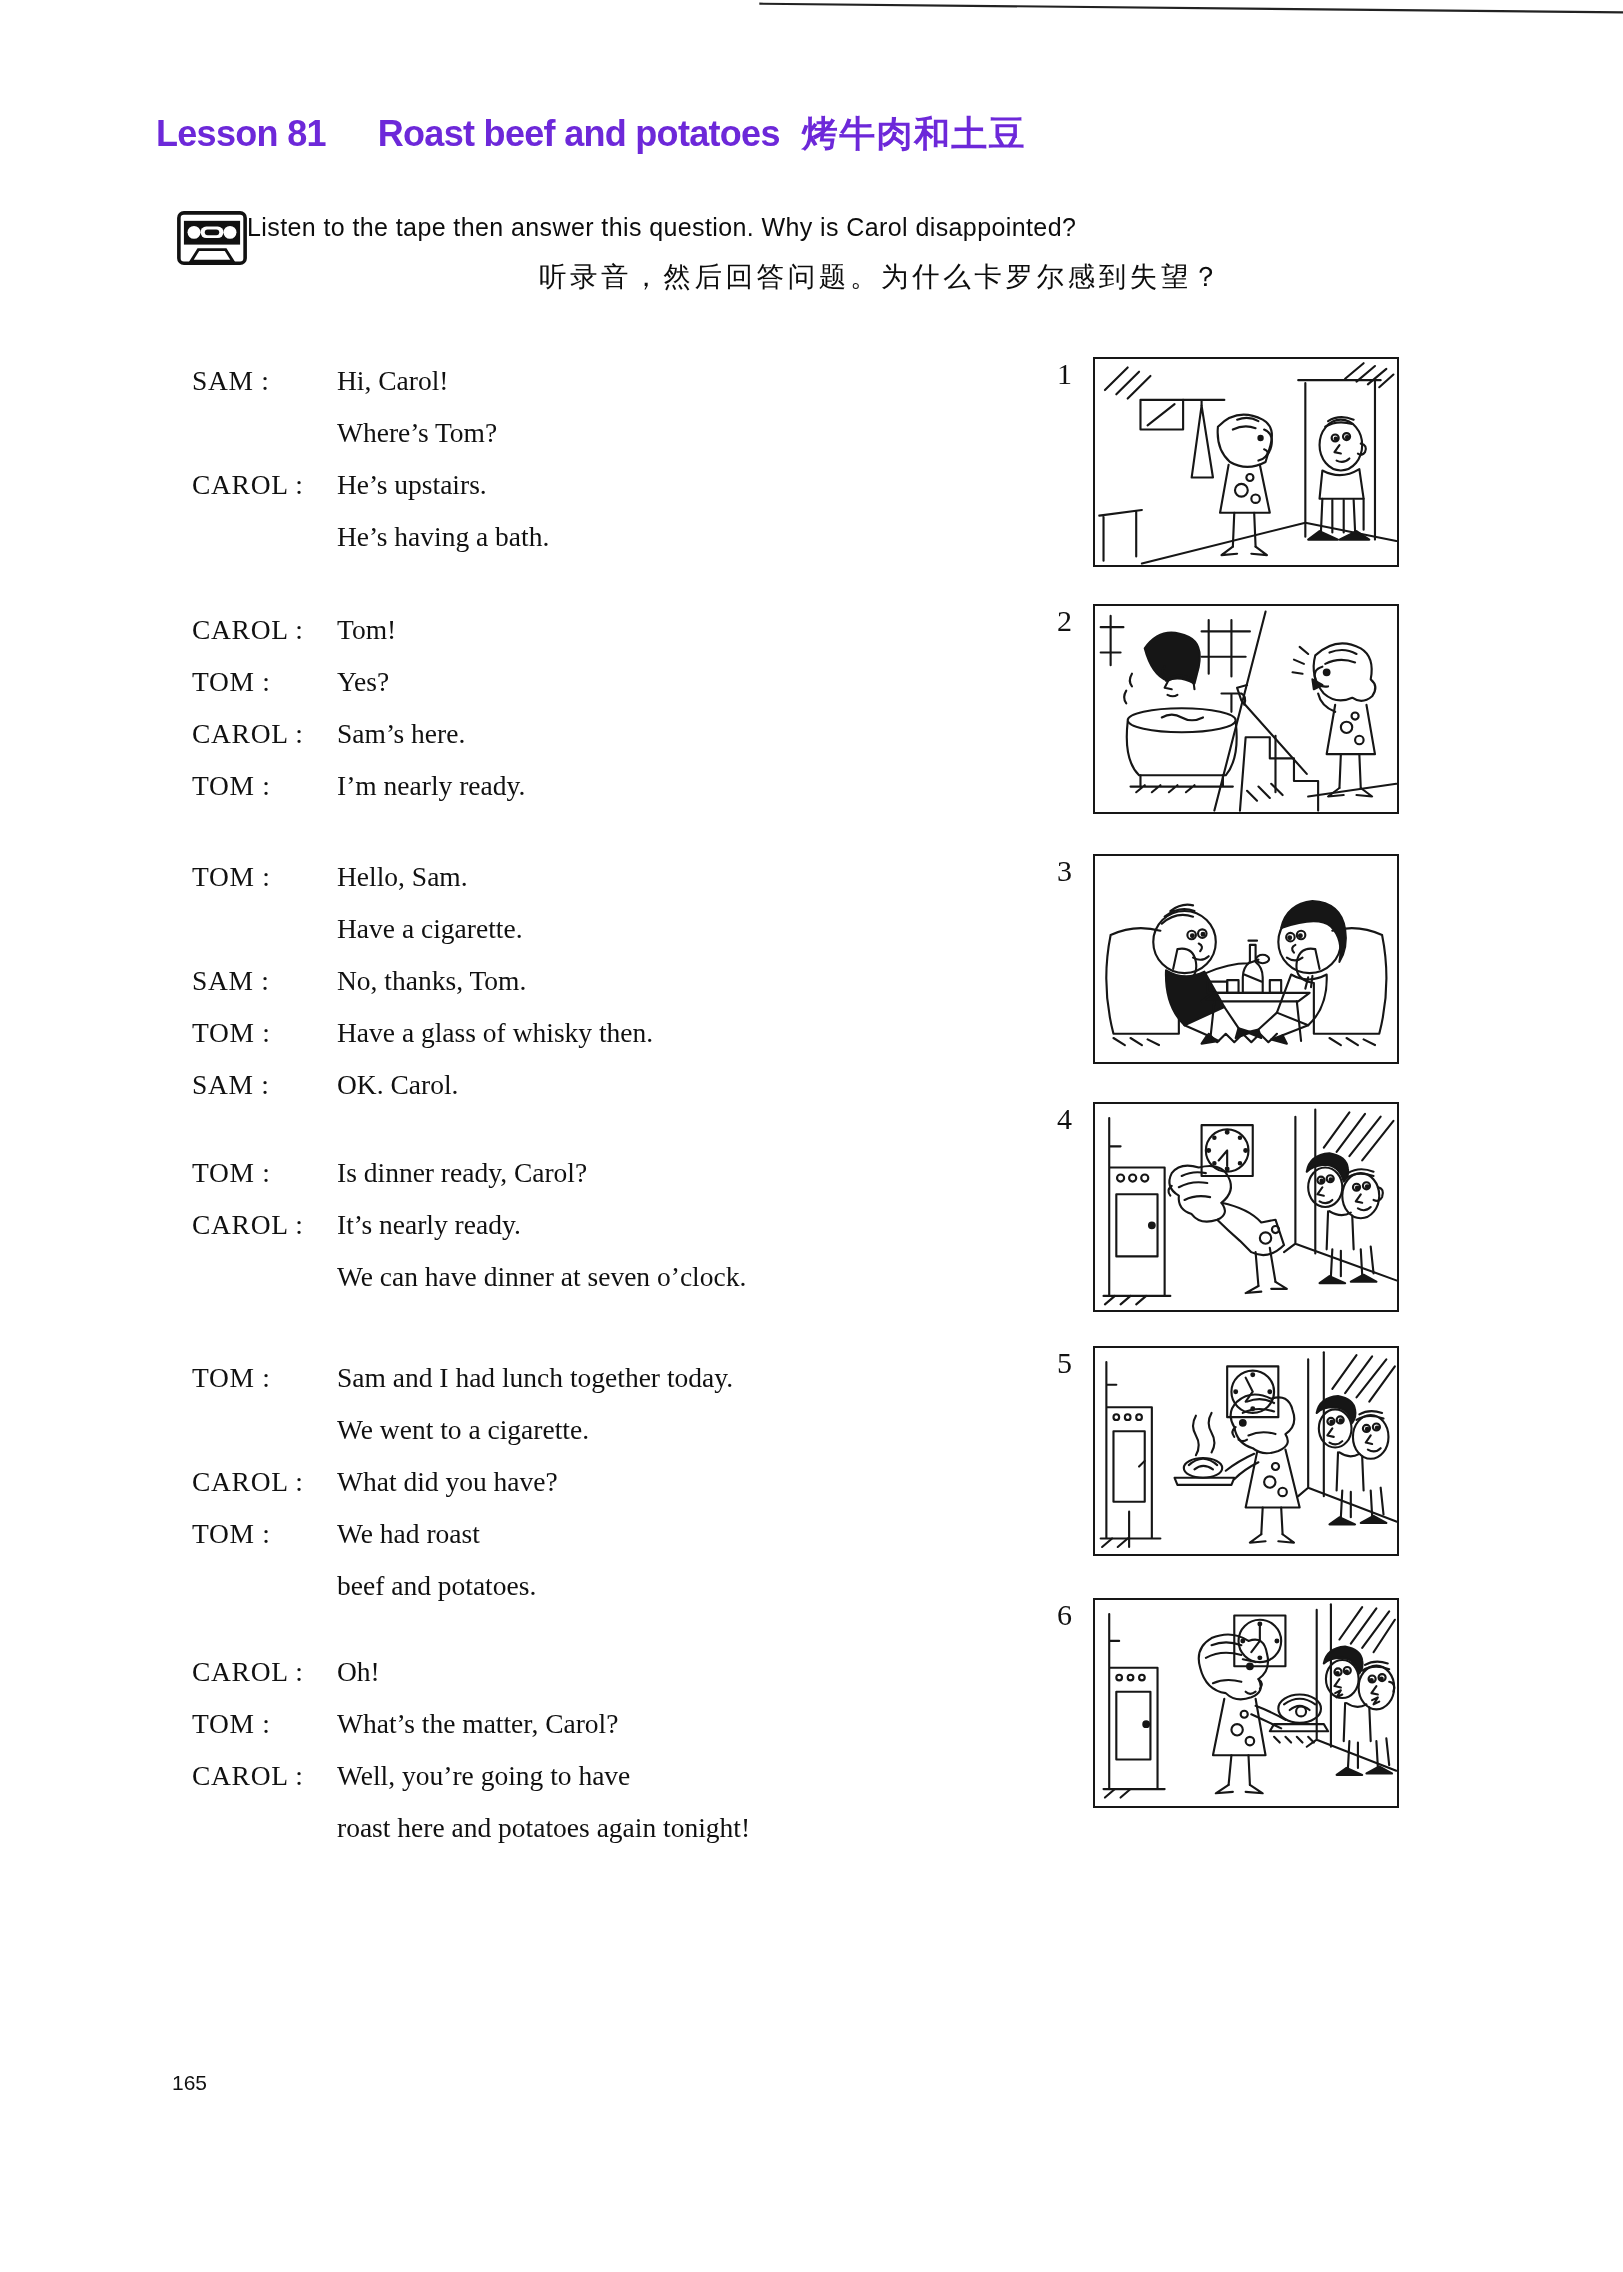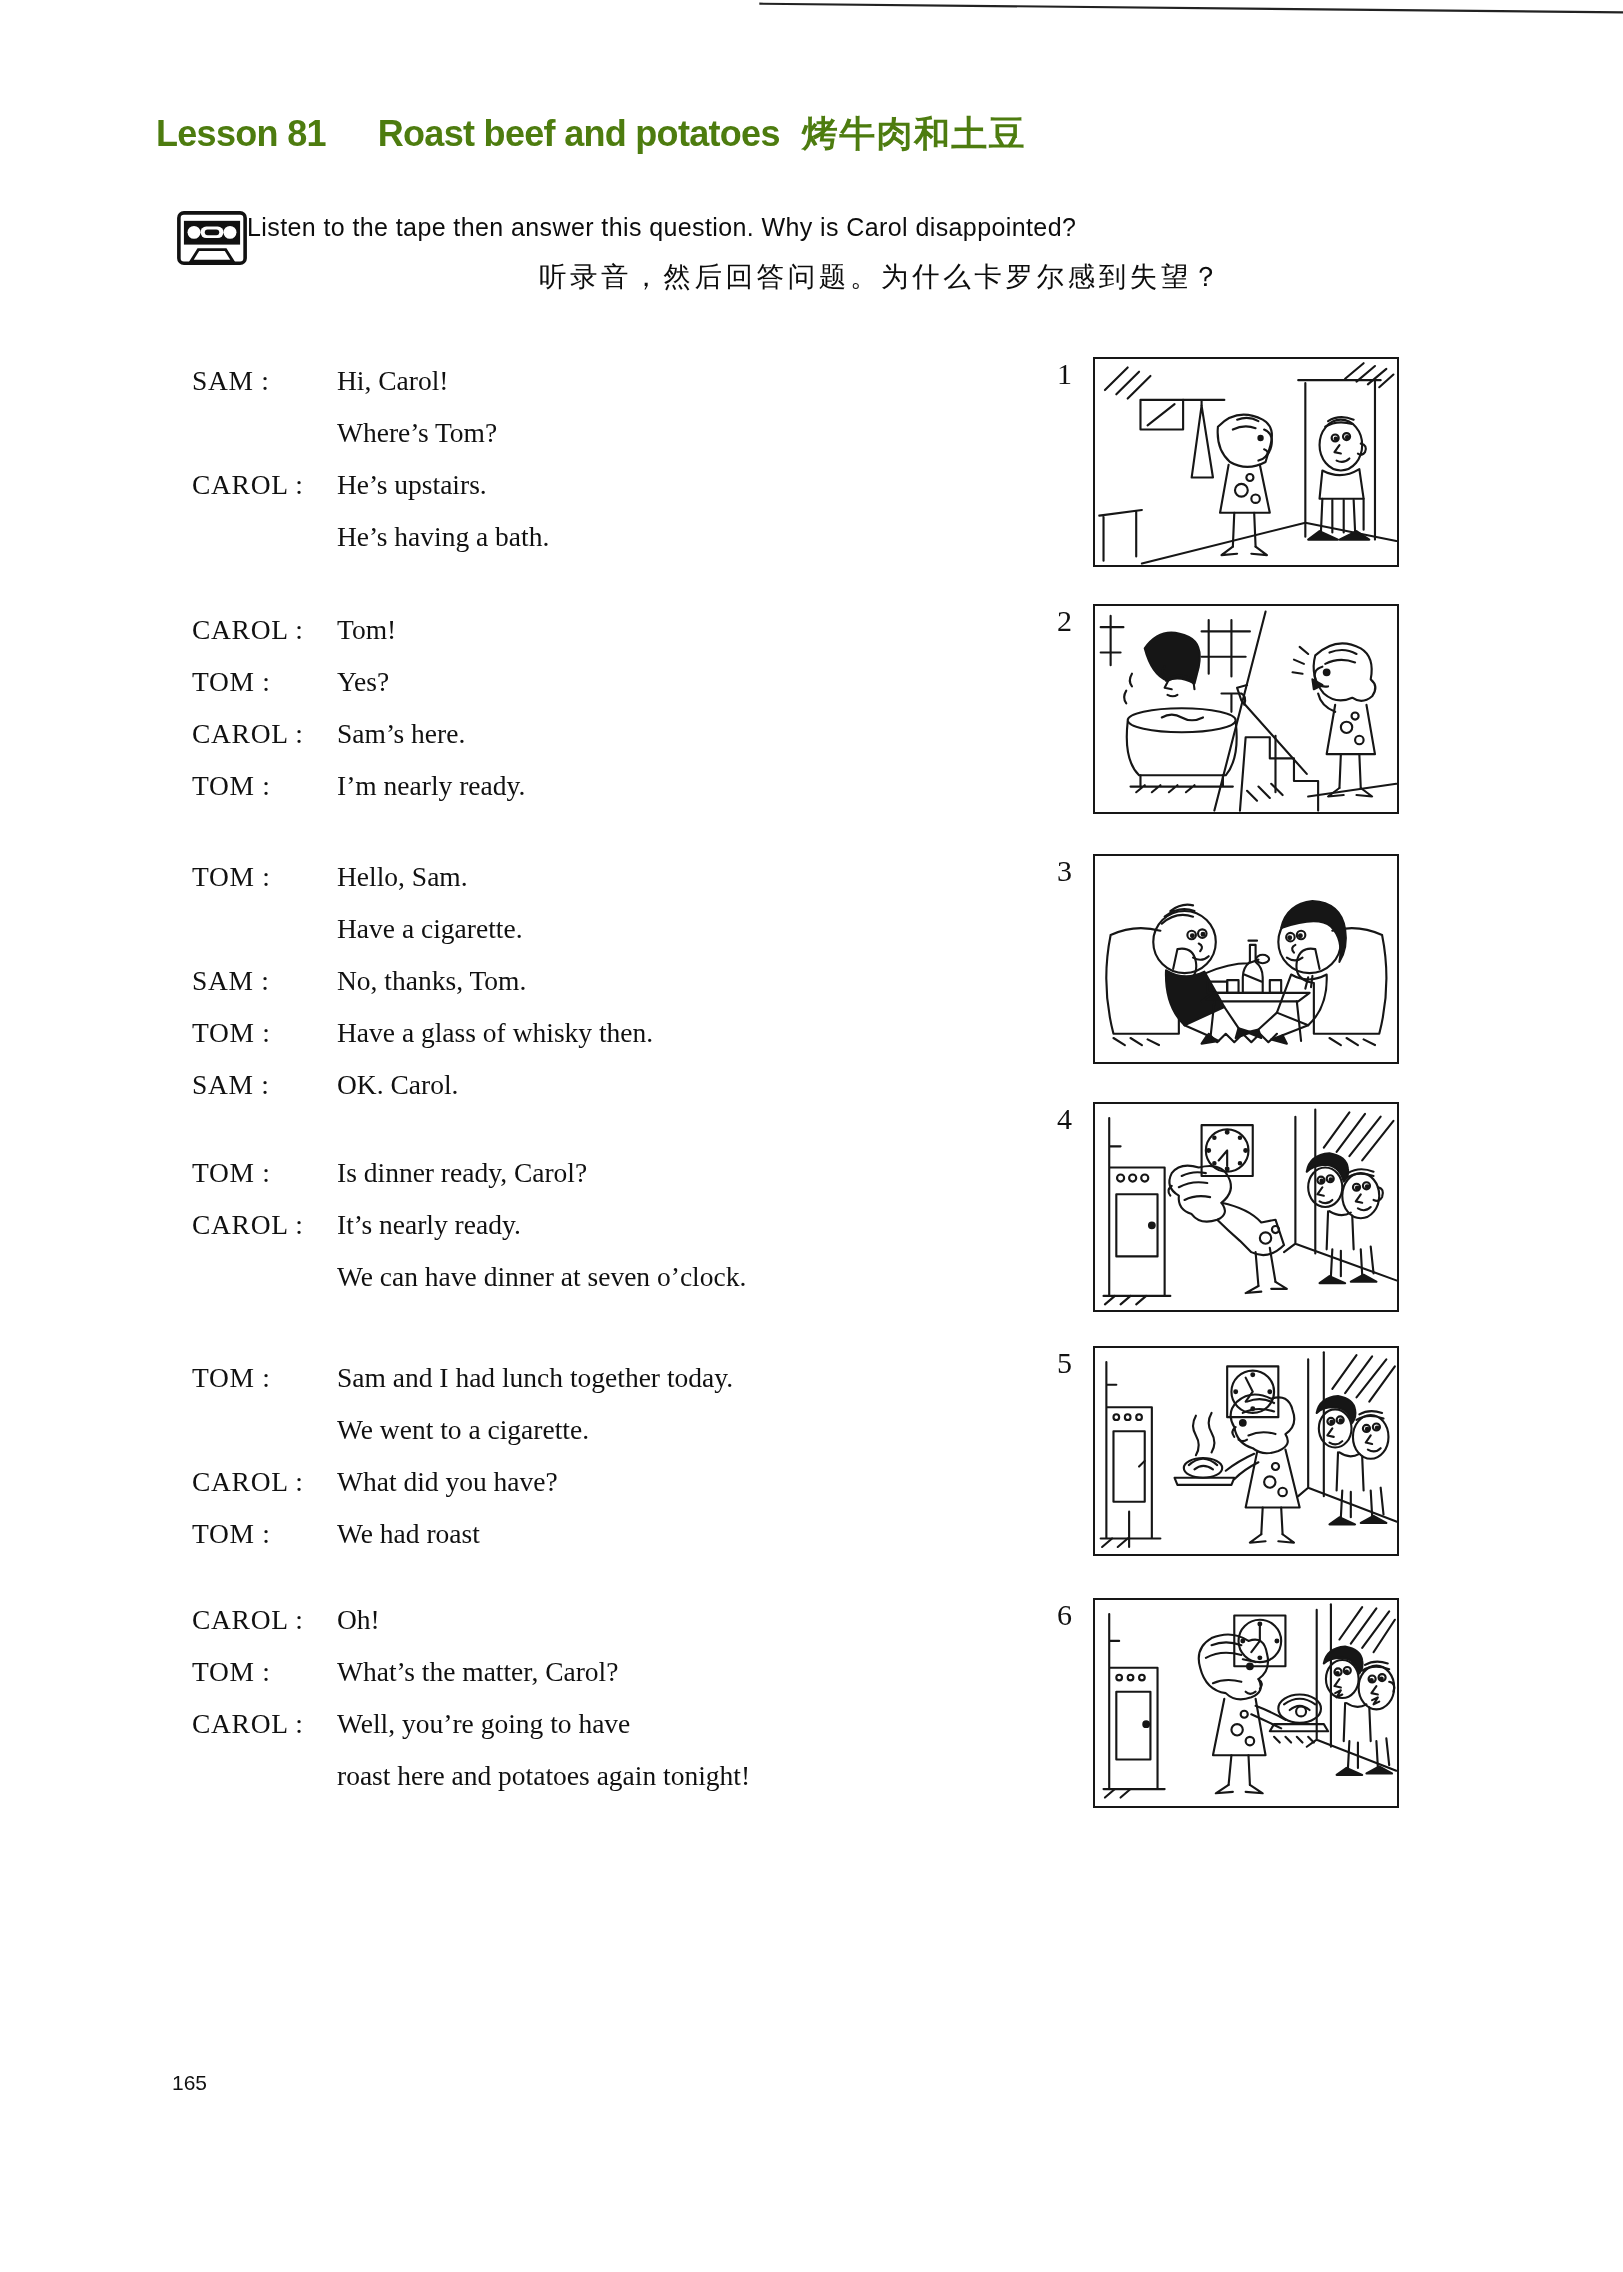--- a/index.html
+++ b/index.html
@@ -2,21 +2,21 @@
 <html style="font-size:11.6px"><head>
 <meta charset="utf-8">
 <style>
   html,body{margin:0;padding:0;background:#888;}
   .page{position:relative;width:1623px;height:2273px;background:#ffffff;overflow:hidden;
         font-family:"Liberation Serif","DejaVu Serif",serif;color:#111;}
 
   
   .edge-line{position:absolute;top:0;left:0;}
   .title{position:absolute;left:156px;top:110px;font-family:"Liberation Sans","DejaVu Sans",sans-serif;
-         font-weight:700;font-size:36px;letter-spacing:-0.7px;white-space:nowrap;color:#4d7c0f;}
+         font-weight:700;font-size:36px;letter-spacing:-0.7px;white-space:nowrap;color:#6d28d9;}
   .title .t-en{margin-left:52px;}
   .title .t-zh{margin-left:22px;letter-spacing:1.4px;}
 
   
   .cassette{position:absolute;left:176px;top:210px;}
   .instr{position:absolute;left:247px;top:213px;width:1268px;}
   .instr .en{font-family:"Liberation Sans","DejaVu Sans",sans-serif;font-size:25px;letter-spacing:0.4px;color:#0d0d0d;}
   .instr .zh{margin-top:17.4px;font-size:27.5px;letter-spacing:3.6px;color:#0d0d0d;text-align:center;}
 
   
@@ -152,20 +152,24 @@
           <span class="speaker"></span>
           <span class="text">We went to a cigarette.</span>
         </div>
         <div class="dlg-line">
           <span class="speaker">CAROL :</span>
           <span class="text">What did you have?</span>
         </div>
         <div class="dlg-line">
           <span class="speaker">TOM :</span>
           <span class="text">We had roast</span>
+        </div>
+        <div class="dlg-line">
+          <span class="speaker"></span>
+          <span class="text">beef and potatoes.</span>
         </div>
       </div>
       <div class="dlg-block">
         <div class="dlg-line">
           <span class="speaker">CAROL :</span>
           <span class="text">Oh!</span>
         </div>
         <div class="dlg-line">
           <span class="speaker">TOM :</span>
           <span class="text">What’s the matter, Carol?</span>

